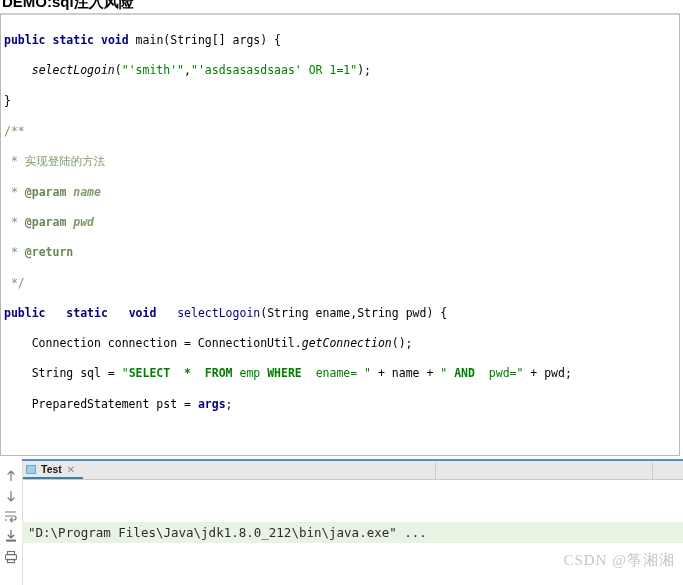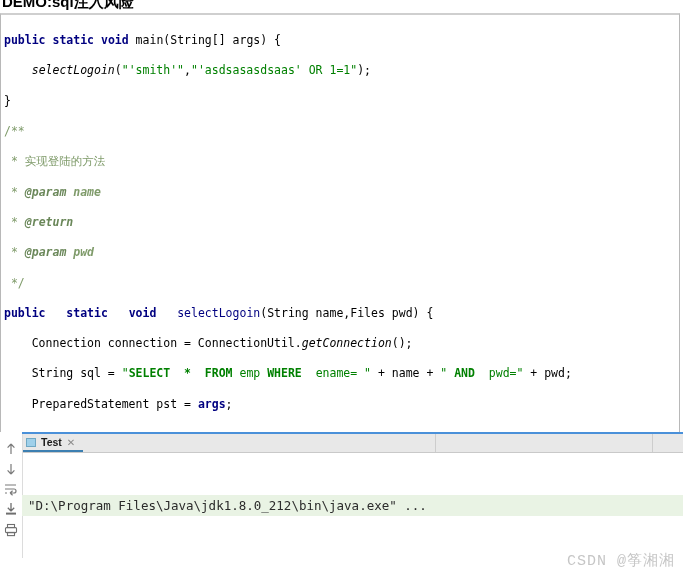--- a/index.html
+++ b/index.html
@@ -50,31 +50,31 @@
     color: #000000;
     letter-spacing: 0px;
   }
   .ln { display: block; height: 15.15px; white-space: pre; }
 
   
   .kw   { color: #000080; font-weight: bold; }
   .str  { color: #008000; }
   .strk { color: #008000; font-weight: bold; }
   .cmtd { color: #7f9b6a; }
-  .cmtt { color: #6a8759; font-weight: bold; font-style: italic; }
+  .cmtt { color: #6a8759; font-weight: bold; }
   .cmti { color: #7f9b6a; font-style: italic; font-weight: bold; }
   .fld  { color: #871094; font-style: italic; }
   .mth  { color: #000000; font-style: italic; text-align: center; }
   .pln  { color: #000000; }
 
   
   #console-window {
     position: absolute;
     left: 0px;
-    top: 432px;
+    top: 459px;
     width: 683px;
     height: 126px;
     background: #ffffff;
     overflow: hidden;
   }
   #console-topline {
     position: absolute;
     left: 22px;
     top: 0px;
     width: 661px;
@@ -165,45 +165,45 @@
   #cline-cmd {
     background: #e9f3e4;
     color: #2b2b2b;
   }
 
   
   #watermark {
     position: absolute;
     right: 8px;
     top: 551px;
-    font-family: Liberation Mono, monospace;
+    font-family: Liberation Serif, serif;
     font-size: 15px;
     color: #c6c6c6;
     letter-spacing: 1px;
     white-space: nowrap;
     text-align: center;
   }
 </style>
 </head>
 <body>
 
 <div id="doc-title">DEMO:sql注入风险</div>
 
 <div id="editor-panel">
   <div id="code-block">
 <span class="ln"><span class="kw">public</span> <span class="kw">static</span> <span class="kw">void</span> <span class="pln">main(String[] args) {</span></span>
 <span class="ln"><span class="pln">    </span><span class="mth">selectLogoin</span><span class="pln">(</span><span class="str">"'smith'"</span><span class="pln">,</span><span class="str">"'asdsasasdsaas' OR 1=1"</span><span class="pln">);</span></span>
 <span class="ln"><span class="pln">}</span></span>
 <span class="ln"><span class="cmtd">/**</span></span>
 <span class="ln"><span class="cmtd"> * </span><span class="cmtd">实现登陆的方法</span></span>
 <span class="ln"><span class="cmtd"> * </span><span class="cmtt">@param</span><span class="cmtd"> </span><span class="cmti">name</span></span>
+<span class="ln"><span class="cmtd"> * </span><span class="cmtt">@param</span><span class="cmtd"> </span><span class="cmti">pwd</span></span>
 <span class="ln"><span class="cmtd"> * </span><span class="cmtt">@return</span></span>
-<span class="ln"><span class="cmtd"> * </span><span class="cmtt">@param</span><span class="cmtd"> </span><span class="cmti">pwd</span></span>
 <span class="ln"><span class="cmtd"> */</span></span>
-<span class="ln"><span class="kw">public</span><span class="pln">   </span><span class="kw">static</span><span class="pln">   </span><span class="kw">void</span><span class="pln">   </span><span class="mth" style="font-style:normal;color:#000080;">selectLogoin</span><span class="pln">(String name,Files pwd) {</span></span>
+<span class="ln"><span class="kw">public</span><span class="pln">   </span><span class="kw">static</span><span class="pln">   </span><span class="kw">void</span><span class="pln">   </span><span class="mth" style="font-style:normal;color:#000080;">selectLogoin</span><span class="pln">(String ename,String pwd) {</span></span>
 <span class="ln"><span class="pln">    Connection connection = ConnectionUtil.</span><span class="mth">getConnection</span><span class="pln">();</span></span>
 <span class="ln"><span class="pln">    String sql = </span><span class="str">"</span><span class="strk">SELECT</span><span class="str">  </span><span class="strk">*</span><span class="str">  </span><span class="strk">FROM</span><span class="str"> emp </span><span class="strk">WHERE</span><span class="str">  ename= "</span><span class="pln"> + name + </span><span class="str">" </span><span class="strk">AND</span><span class="str">  pwd="</span><span class="pln"> + pwd;</span></span>
 <span class="ln"><span class="pln">    PreparedStatement pst = </span><span class="kw">args</span><span class="pln">;</span></span>
 
 
 
 
 
 
 

